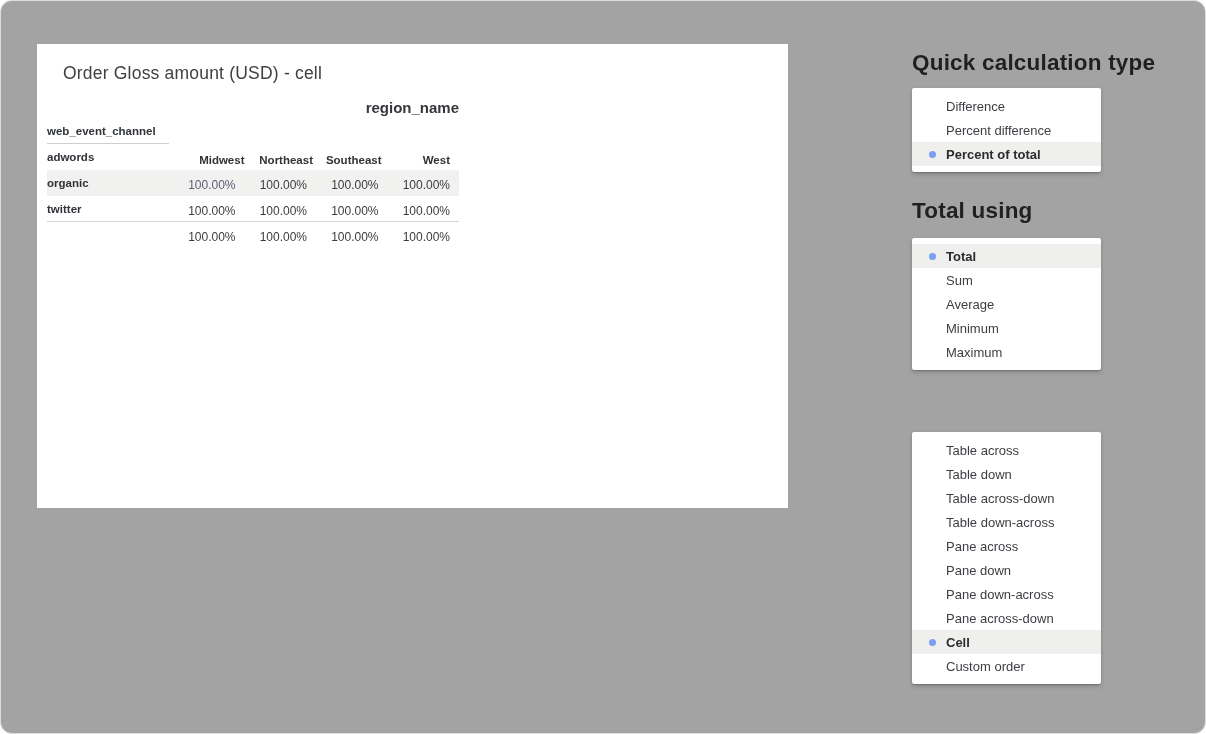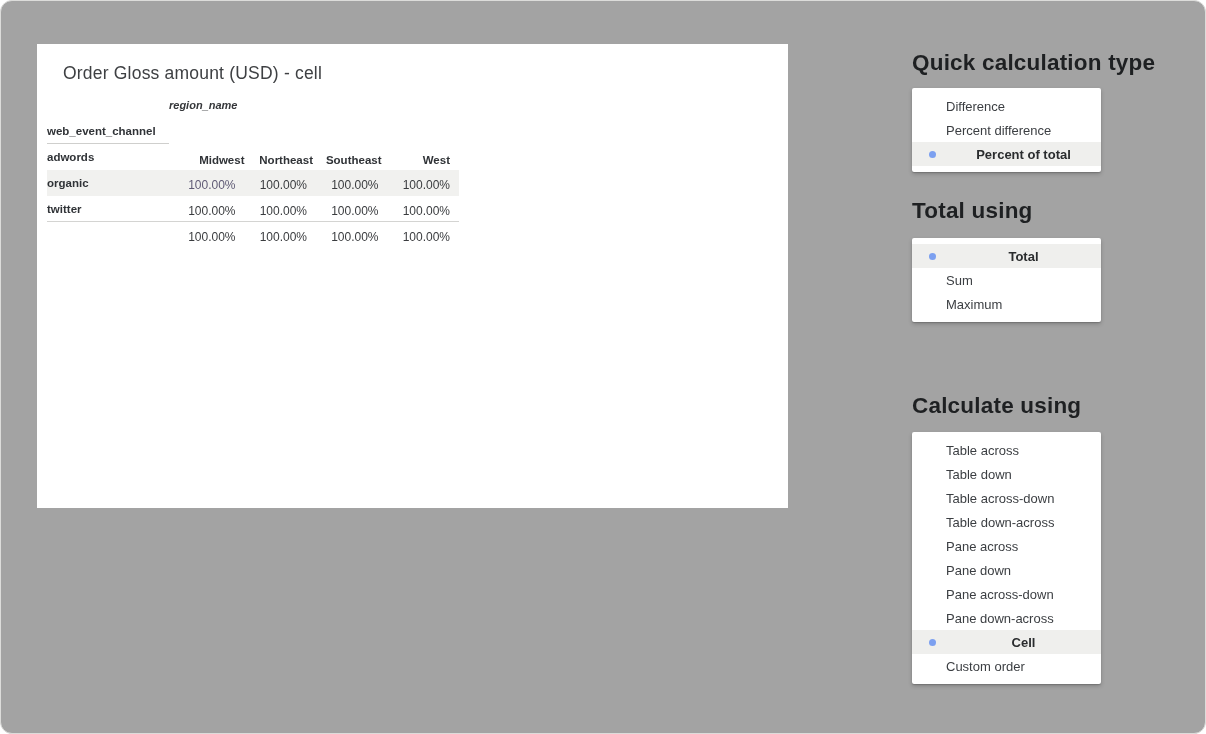--- a/index.html
+++ b/index.html
@@ -16,21 +16,21 @@
   .viz-panel {
     position:absolute; left:36px; top:43px; width:751px; height:464px;
     background:#ffffff;
   }
   .viz-title {
     position:absolute; left:26px; top:19px;
     font-size:17.5px; color:#3e4043; letter-spacing:.2px;
   }
   .pivot-dim {
     position:absolute; left:132px; top:55px; width:290px;
-    text-align:left; font-size:11px; font-weight:700; color:#35373a;font-style:italic;
+    text-align:right; font-size:15px; font-weight:700; color:#35373a;
   }
   .pivot { position:absolute; left:10px; top:75px; width:412px; }
   .prow { display:flex; align-items:stretch; }
   .prow.header { height:25px;gap:12px; }
   .prow.data { height:26px; }
   .pcell { display:flex; align-items:center; font-size:12px; color:#3a3c3f; }
   .pcell.rowlabel { width:122px; padding-left:0; font-weight:700; font-size:11.5px; color:#303337; }
   .pcell.val { flex:1 1 0; justify-content:flex-end; padding-right:8px; }
   .prow.header .pcell.val { font-weight:700; font-size:11.5px; color:#303337; }
   .prow.header .pcell.rowlabel { border-bottom:1px solid #cfcfcd; }
@@ -50,21 +50,21 @@
     box-shadow:0 1px 1px rgba(0,0,0,.16), 0 2px 4px rgba(0,0,0,.20);
   }
   .menu-item {
     position:relative; height:24px; display:flex; align-items:center;
     padding-left:34px; font-size:13px; color:#3b3e42; cursor:pointer;
   }
   .menu-item .dot {
     position:absolute; left:17px; top:50%; width:7px; height:7px; margin-top:-3.5px;
     border-radius:50%; background:#7ca0f0; display:none;
   }
-  .menu-item.selected { background:#efefed; font-weight:700; color:#2a2c2e;justify-content:center; }
+  .menu-item.selected { background:#efefed; font-weight:700; color:#2a2c2e; }
   .menu-item.selected .dot { display:block; }
 </style>
 </head>
 <body>
 
 <div id="stage">
   <div class="window">
 
     <div class="viz-panel">
       <div class="viz-title">Order Gloss amount (USD) - cell</div>
@@ -135,25 +135,32 @@
       <div class="menu-item selected">
         <span class="dot"></span>
         <span>Total</span>
       </div>
       <div class="menu-item">
 
         <span>Sum</span>
       </div>
       <div class="menu-item">
 
+        <span>Average</span>
+      </div>
+      <div class="menu-item">
+
+        <span>Minimum</span>
+      </div>
+      <div class="menu-item">
+
         <span>Maximum</span>
       </div>
     </div>
 
-    <div class="opt-heading" style="top:392px;">Calculate using</div>
     <div class="menu" style="top:431px;">
       <div class="menu-item">
 
         <span>Table across</span>
       </div>
       <div class="menu-item">
 
         <span>Table down</span>
       </div>
       <div class="menu-item">
@@ -167,25 +174,25 @@
       <div class="menu-item">
 
         <span>Pane across</span>
       </div>
       <div class="menu-item">
 
         <span>Pane down</span>
       </div>
       <div class="menu-item">
 
+        <span>Pane down-across</span>
+      </div>
+      <div class="menu-item">
+
         <span>Pane across-down</span>
-      </div>
-      <div class="menu-item">
-
-        <span>Pane down-across</span>
       </div>
       <div class="menu-item selected">
         <span class="dot"></span>
         <span>Cell</span>
       </div>
       <div class="menu-item">
 
         <span>Custom order</span>
       </div>
     </div>

